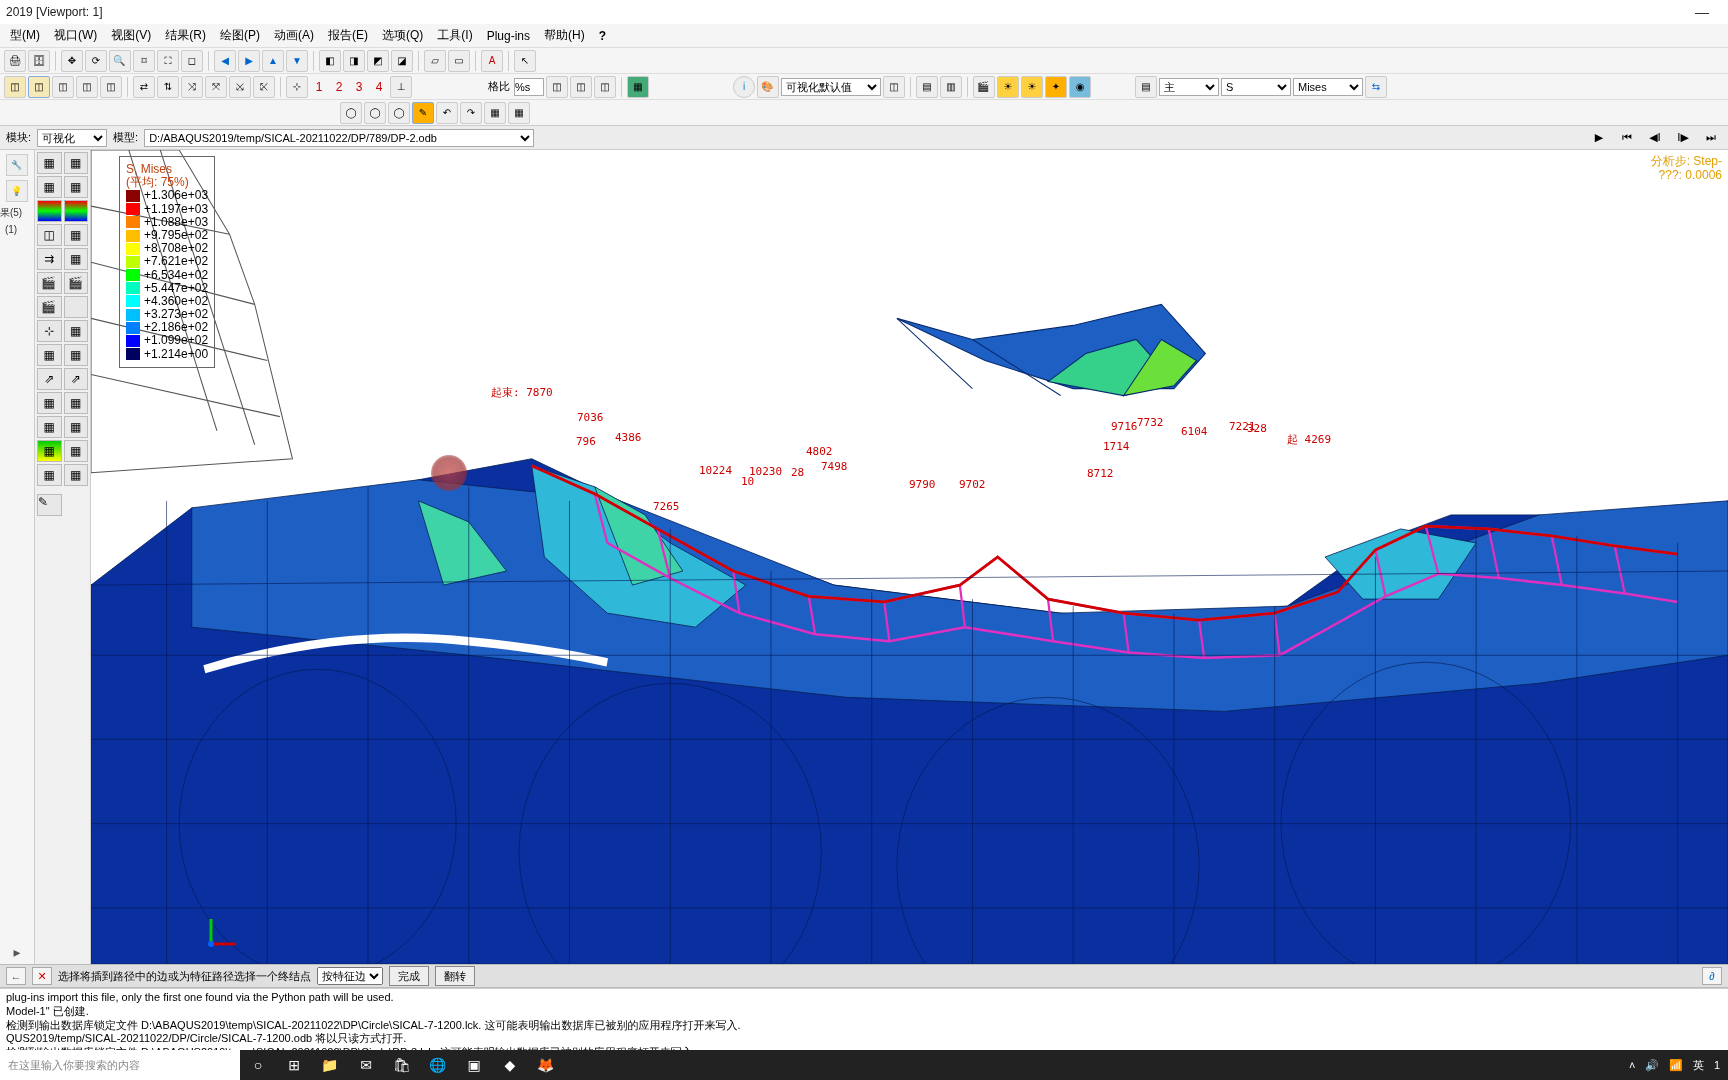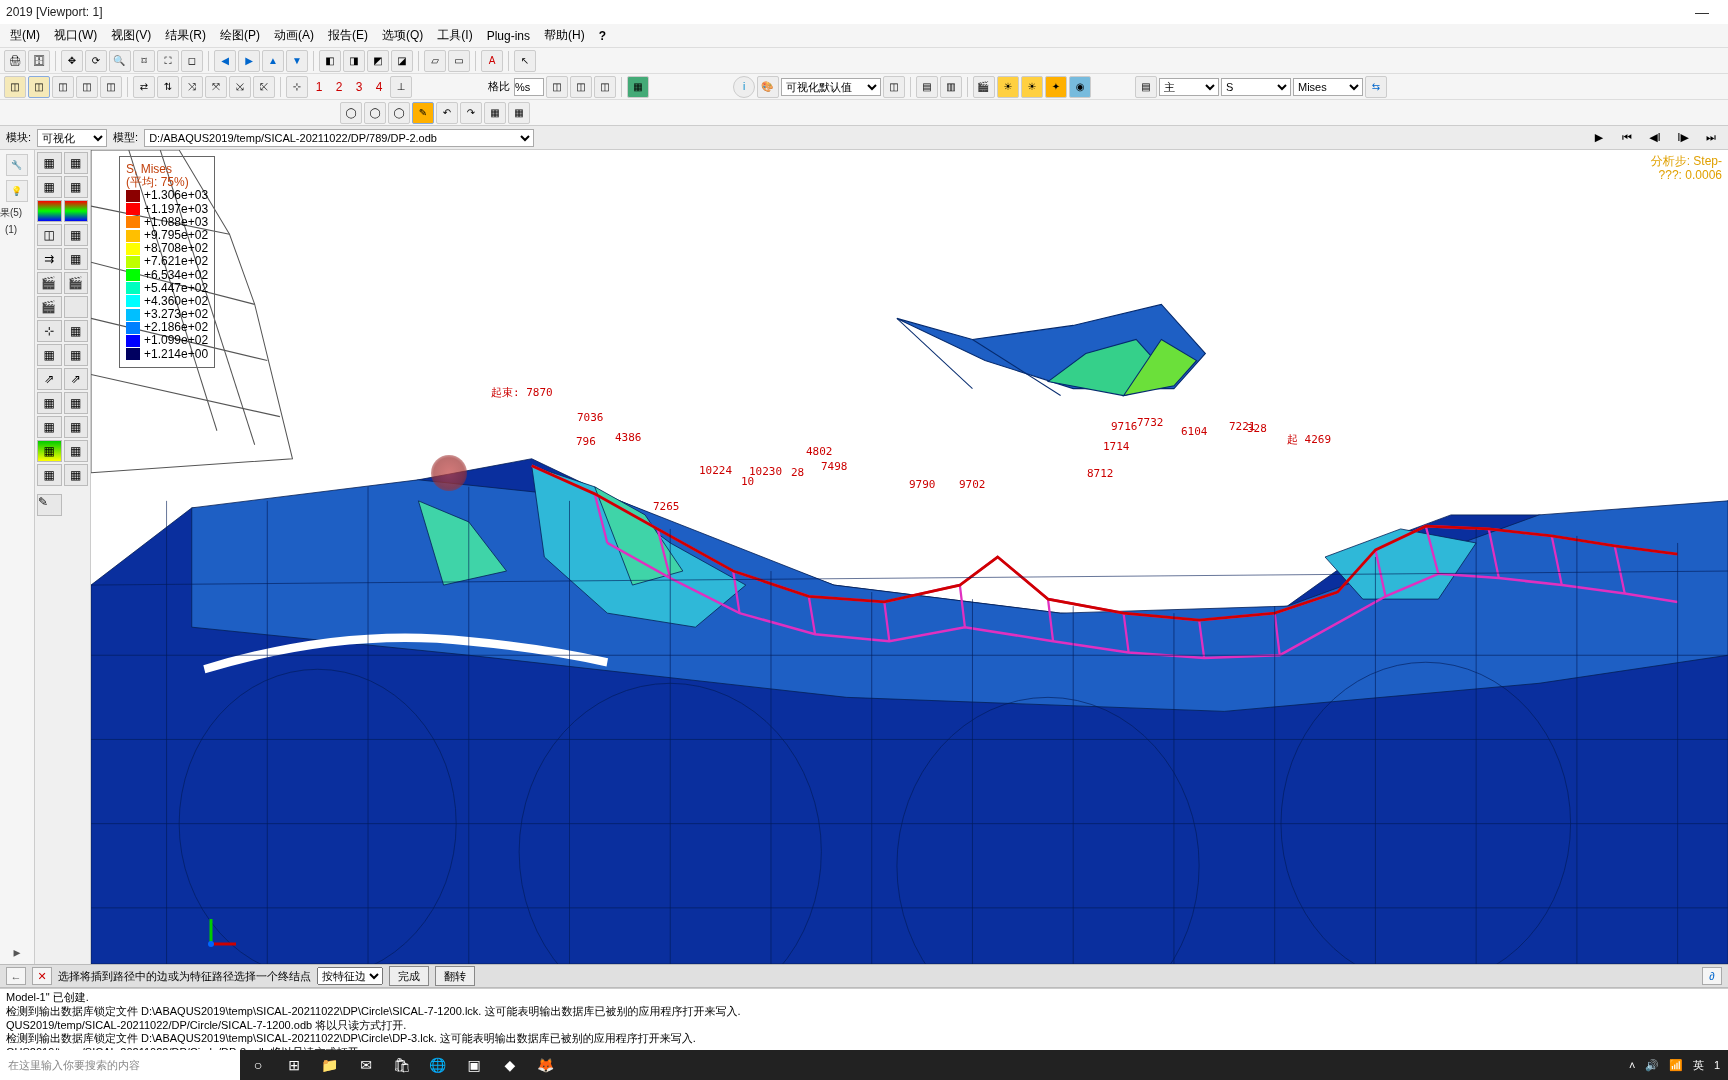--- a/index.html
+++ b/index.html
@@ -407,20 +407,21 @@
   <div class="pbtn" style="color:#c00">✕</div>
   <span>选择将插到路径中的边或为特征路径选择一个终结点</span>
   <select><option>按特征边</option></select>
   <button>完成</button>
   <button>翻转</button>
   <span class="spacer"></span>
   <div class="pbtn" style="color:#06c">∂</div>
 </div>
 
 <div class="msg-area">
+  <div>plug-ins import this file, only the first one found via the Python path will be used.</div>
   <div>Model-1" 已创建.</div>
   <div>检测到输出数据库锁定文件 D:\ABAQUS2019\temp\SICAL-20211022\DP\Circle\SICAL-7-1200.lck. 这可能表明输出数据库已被别的应用程序打开来写入.</div>
   <div>QUS2019/temp/SICAL-20211022/DP/Circle/SICAL-7-1200.odb 将以只读方式打开.</div>
   <div>检测到输出数据库锁定文件 D:\ABAQUS2019\temp\SICAL-20211022\DP\Circle\DP-3.lck. 这可能表明输出数据库已被别的应用程序打开来写入.</div>
   <div>QUS2019/temp/SICAL-20211022/DP/Circle/DP-3.odb 将以只读方式打开.</div>
 </div>
 
 <div class="taskbar">
   <div class="search">在这里输入你要搜索的内容</div>
   <div class="tb-icon">○</div>

